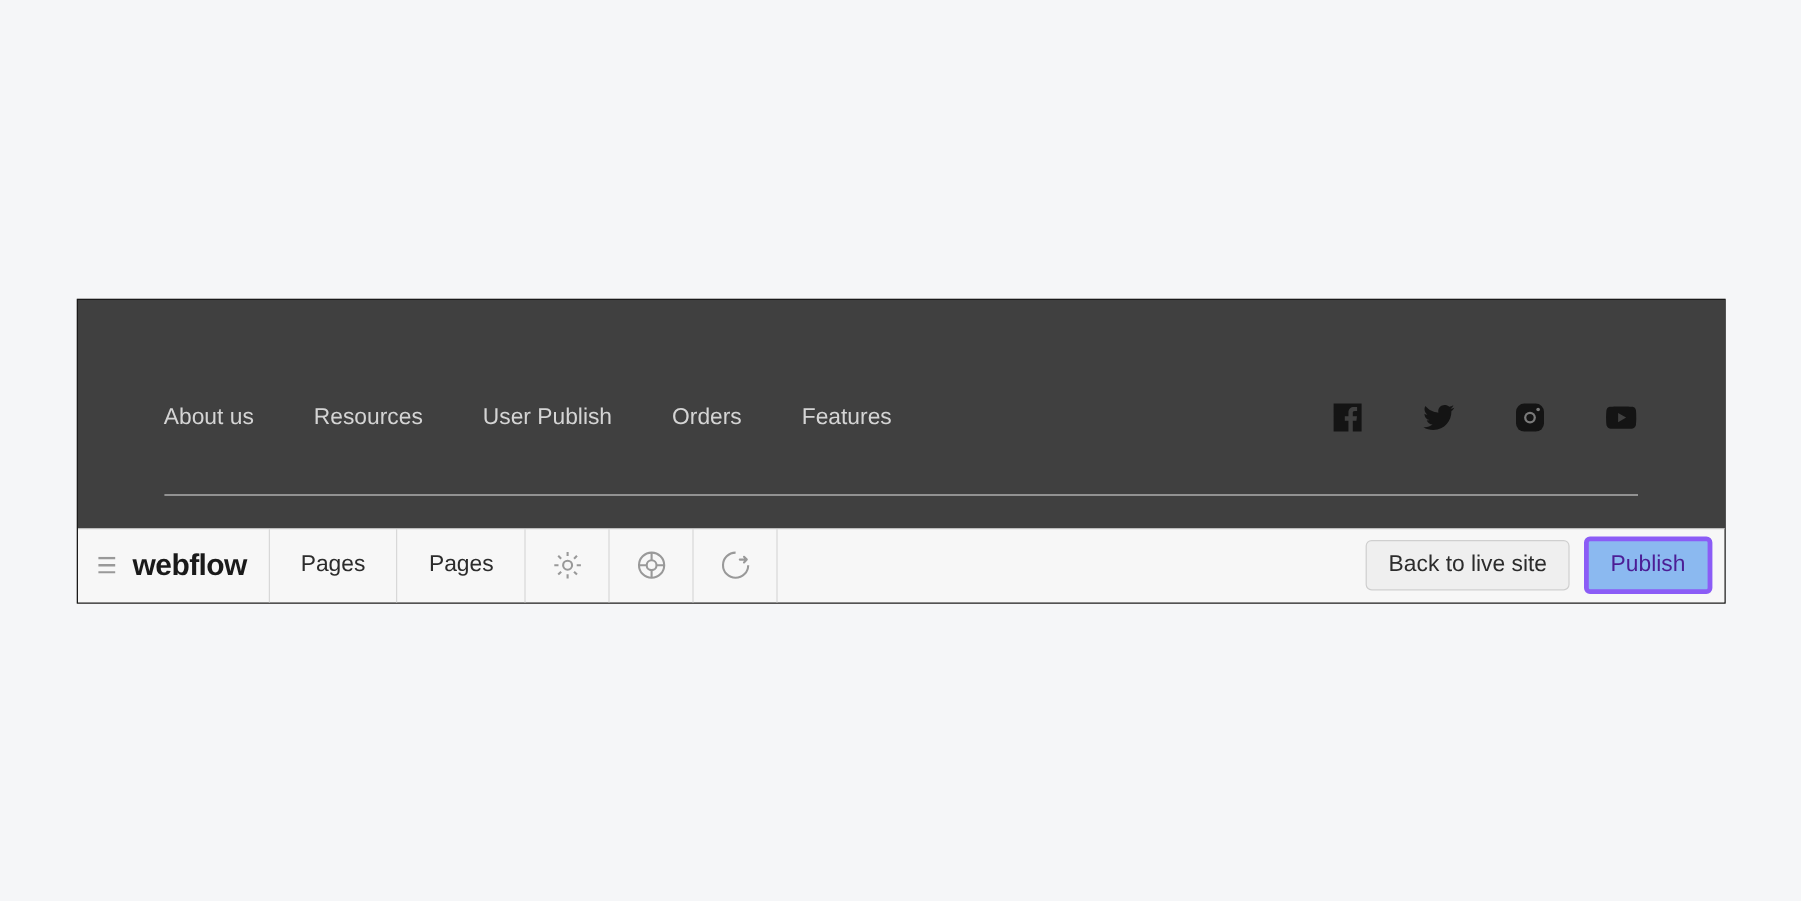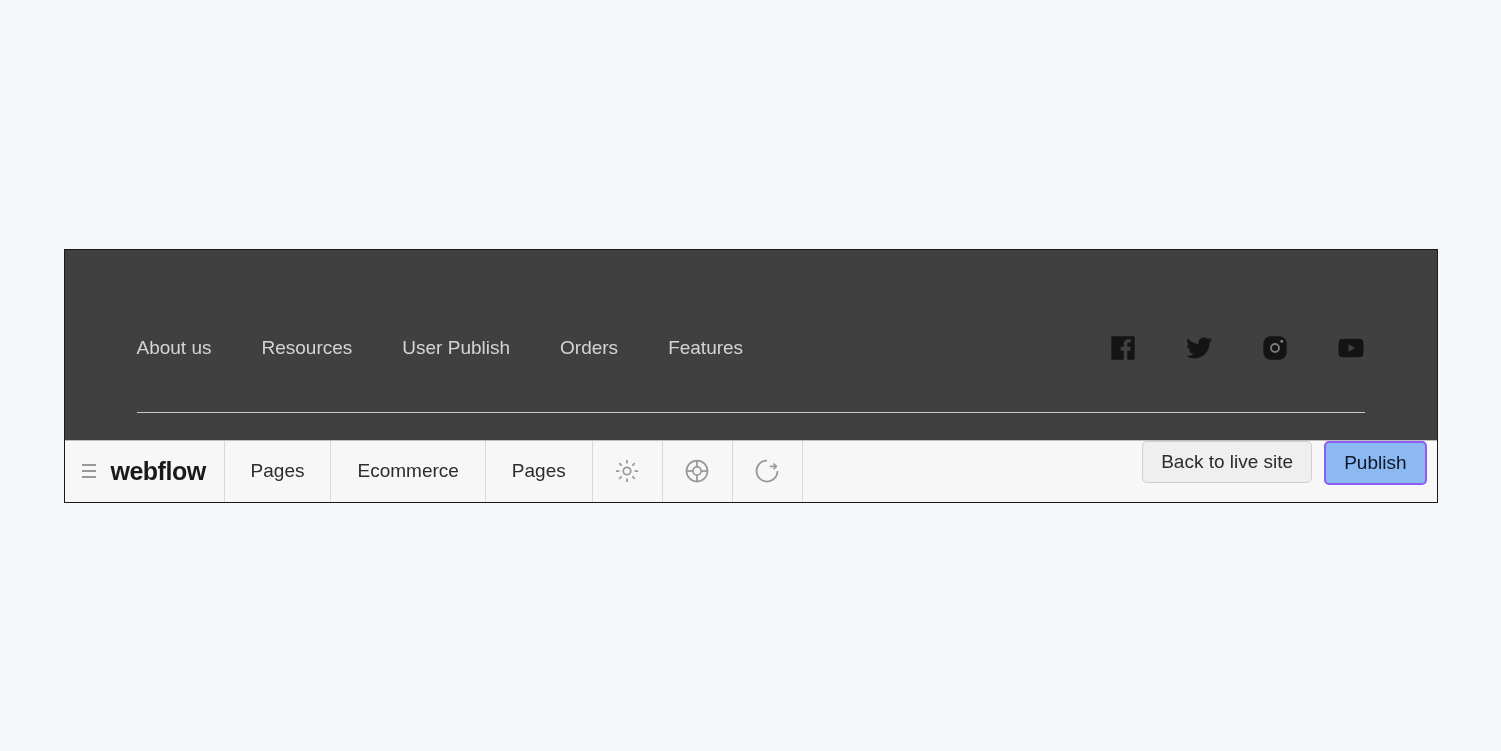--- a/index.html
+++ b/index.html
@@ -104,40 +104,40 @@
   .tool-icon {
     width: 28px;
     height: 28px;
     stroke: #999;
     fill: none;
     stroke-width: 1.5;
   }
   .editor-right {
     margin-left: auto;
     display: flex;
-    align-items: flex-start;
+    align-items: center;
     gap: 12px;
     padding-right: 10px;
   }
   .btn {
     font-size: 19px;
     padding: 9px 18px;
     border-radius: 5px;
     cursor: pointer;
     border: 1px solid transparent;
   }
   .btn-secondary {
     background: #efefef;
     border: 1px solid #cfcfcf;
     color: #2c2c2c;
   }
   .btn-primary {
     background: #8bb9f0;
-    border: 2px solid #8b5cf6;
-    color: #0f172a;
+    border: 4px solid #8b5cf6;
+    color: #4c1d95;
   }
 </style>
 </head>
 <body>
 
 <div class="frame">
 
   <div class="site-preview">
     <div class="footer-nav">
       <div class="footer-links">
@@ -171,21 +171,20 @@
     <div class="editor-left">
       <div class="logo-cell">
         <svg class="hamburger-icon" viewBox="0 0 16 14">
           <line x1="1" y1="1" x2="15" y2="1"></line>
             <line x1="1" y1="7" x2="15" y2="7"></line>
             <line x1="1" y1="13" x2="15" y2="13"></line>
         </svg>
         <span class="webflow-logo">webflow</span>
       </div>
       <div class="tab">Pages</div>
-      <div class="tab">Ecommerce</div>
       <div class="tab">Pages</div>
       <div class="icon-tab">
         <svg class="tool-icon" viewBox="0 0 24 24">
           <circle cx="12" cy="12" r="3.2"></circle>
           <path d="M12 2.5v3M12 18.5v3M21.5 12h-3M5.5 12h-3M18.7 5.3l-2.1 2.1M7.4 16.6l-2.1 2.1M18.7 18.7l-2.1-2.1M7.4 7.4L5.3 5.3"></path>
         </svg>
       </div>
       <div class="icon-tab">
         <svg class="tool-icon" viewBox="0 0 24 24">
           <circle cx="12" cy="12" r="9"></circle>

